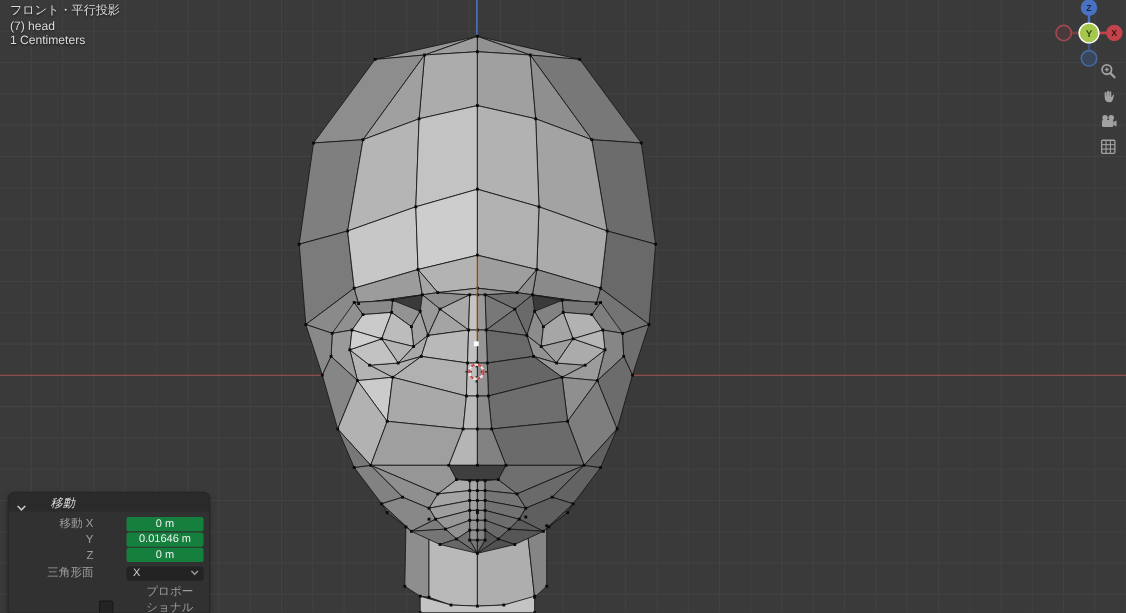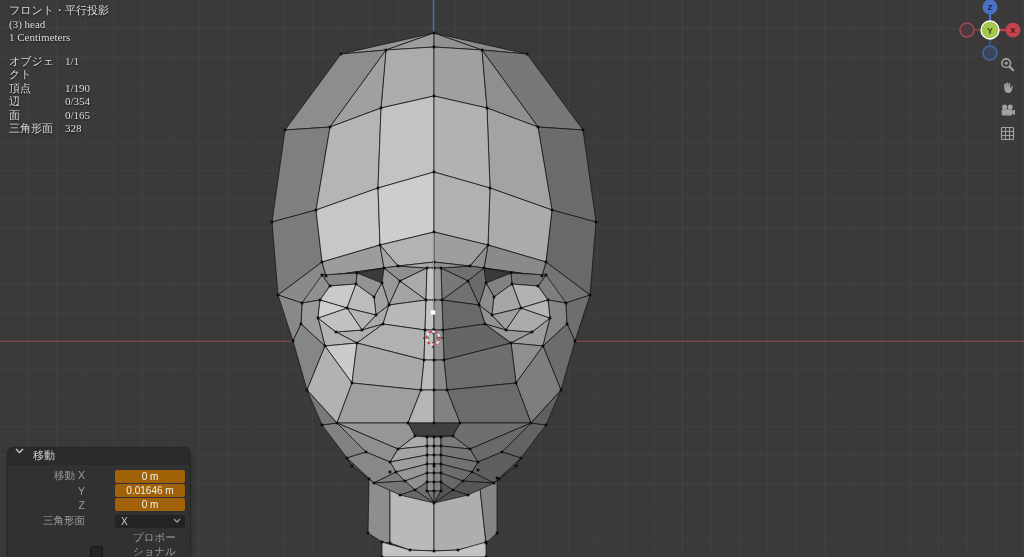--- a/index.html
+++ b/index.html
@@ -10,45 +10,44 @@
     -webkit-font-smoothing:antialiased;
   }
   #scene{position:absolute;left:0;top:0;}
 
   
   .hud{
     position:absolute;left:9px;top:4px;color:#dcdcdc;
     font-size:11px;line-height:13.5px;
     text-shadow:0 1px 2px rgba(0,0,0,.7);
     user-select:none;
-    font-family:Liberation Serif, serif;
   }
   .hud .stats{margin-top:10px;}
   .stat-row{display:flex;}
   .stat-label{width:56px;}
   .stat-value{}
 
   
   .op-panel{
     position:absolute;left:8px;top:448px;width:182px;height:109px;
     background:#313131;border-radius:5px 5px 0 0;
     box-shadow:0 0 0 1px #262626, 0 2px 6px rgba(0,0,0,.35);
     font-size:10.5px;color:#a0a0a0;
   }
   .op-header{
     height:17px;background:#2a2a2a;border-radius:5px 5px 0 0;
-    display:flex;align-items:flex-start;padding:0 7px;gap:9px;
-    color:#d8d8d8;font-size:11px;
+    display:flex;align-items:flex-end;padding:0 7px;gap:22px;
+    color:#d8d8d8;font-size:11px;font-style:italic;
   }
   .op-body{padding:4px 5px 0 5px;}
   .op-row{display:flex;align-items:center;margin-bottom:1px;gap:24px;}
   .op-row.gap{margin-top:3px;}
   .op-lbl{width:72px;text-align:right;padding-right:6px;flex:none;color:#9e9e9e;}
   .val-field{
-    flex:1;height:13px;background:#a16207;border-radius:2px;
+    flex:1;height:13px;background:#15803d;border-radius:2px;
     color:#f1f1f1;font-size:10px;text-align:center;line-height:13px;
   }
   .dropdown{
     flex:1;height:13px;background:#232323;border-radius:3px;
     color:#cfcfcf;font-size:10px;line-height:13px;
     display:flex;align-items:center;padding:0 4px 0 6px;gap:4px;
   }
   .dropdown .dd-text{flex:1;}
   .checkbox{
     width:11px;height:11px;background:#242424;border:1px solid #191919;
@@ -446,44 +445,22 @@
       <line x1="433" y1="342" x2="433" y2="348" stroke="#2a2a2a" stroke-width="1.2"></line>
       <line x1="429" y1="338" x2="423" y2="338" stroke="#2a2a2a" stroke-width="1.2"></line>
       <line x1="437" y1="338" x2="443" y2="338" stroke="#2a2a2a" stroke-width="1.2"></line>
       <circle cx="433" cy="338" r="6.5" fill="none" stroke="#e8e8e8" stroke-width="2"></circle>
       <circle cx="433" cy="338" r="6.5" fill="none" stroke="#c9454b" stroke-width="2" stroke-dasharray="3.2 3.2"></circle>
     </g>
   </svg>
 
 <div class="hud">
   <div>フロント・平行投影</div>
-  <div>(3) head</div>
+  <div>(7) head</div>
   <div>1 Centimeters</div>
-  <div class="stats">
-    <div class="stat-row">
-      <span class="stat-label">オブジェクト</span>
-      <span class="stat-value">1/1</span>
-    </div>
-    <div class="stat-row">
-      <span class="stat-label">頂点</span>
-      <span class="stat-value">1/190</span>
-    </div>
-    <div class="stat-row">
-      <span class="stat-label">辺</span>
-      <span class="stat-value">0/354</span>
-    </div>
-    <div class="stat-row">
-      <span class="stat-label">面</span>
-      <span class="stat-value">0/165</span>
-    </div>
-    <div class="stat-row">
-      <span class="stat-label">三角形面</span>
-      <span class="stat-value">328</span>
-    </div>
-  </div>
 </div>
 
 <svg class="gizmo" width="64" height="64">
   <line x1="32" y1="32" x2="32" y2="9" stroke="#4a72c4" stroke-width="2.2"></line>
   <line x1="32" y1="32" x2="55" y2="32" stroke="#c2434b" stroke-width="2.2"></line>
   <line x1="32" y1="32" x2="9" y2="32" stroke="#7a3d42" stroke-width="2.2"></line>
   <line x1="32" y1="32" x2="32" y2="55" stroke="#3d5380" stroke-width="2.2"></line>
   <circle cx="32" cy="9" r="7.5" fill="#4a72c4"></circle>
   <text x="32" y="12" font-size="8" font-weight="bold" fill="#16263f" text-anchor="middle">Z</text>
   <circle cx="55" cy="32" r="7.5" fill="#c2434b"></circle>

